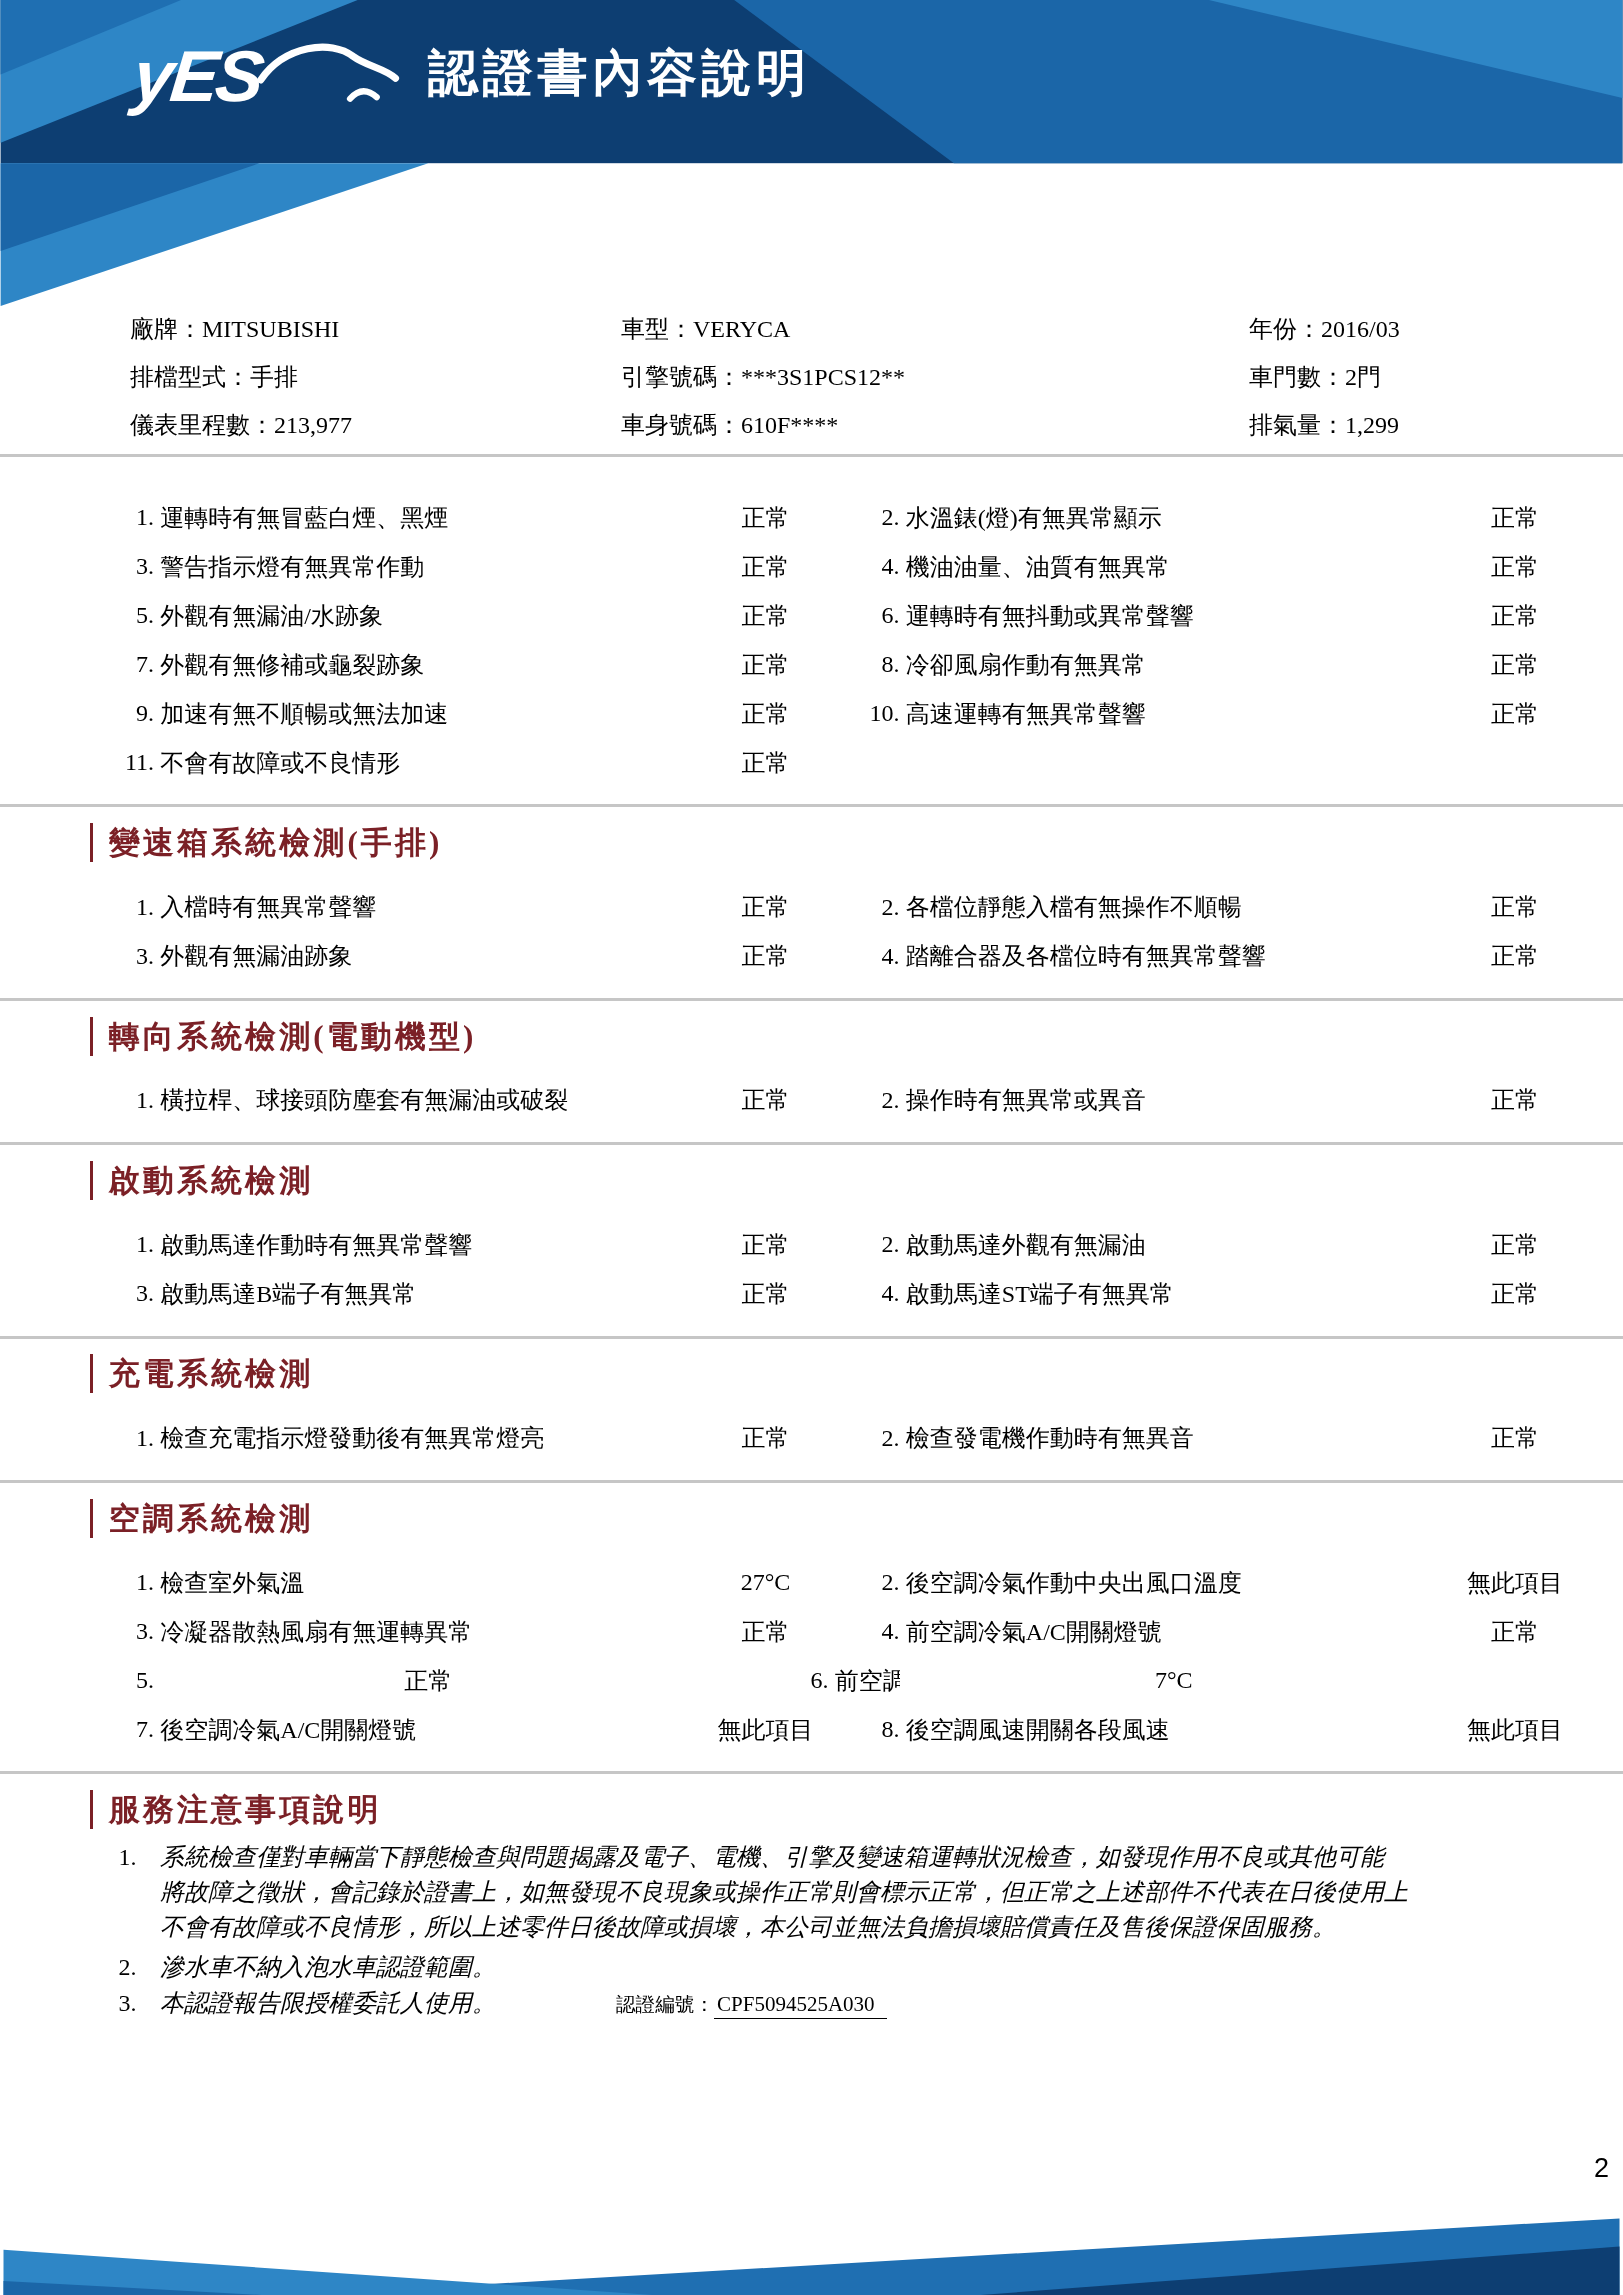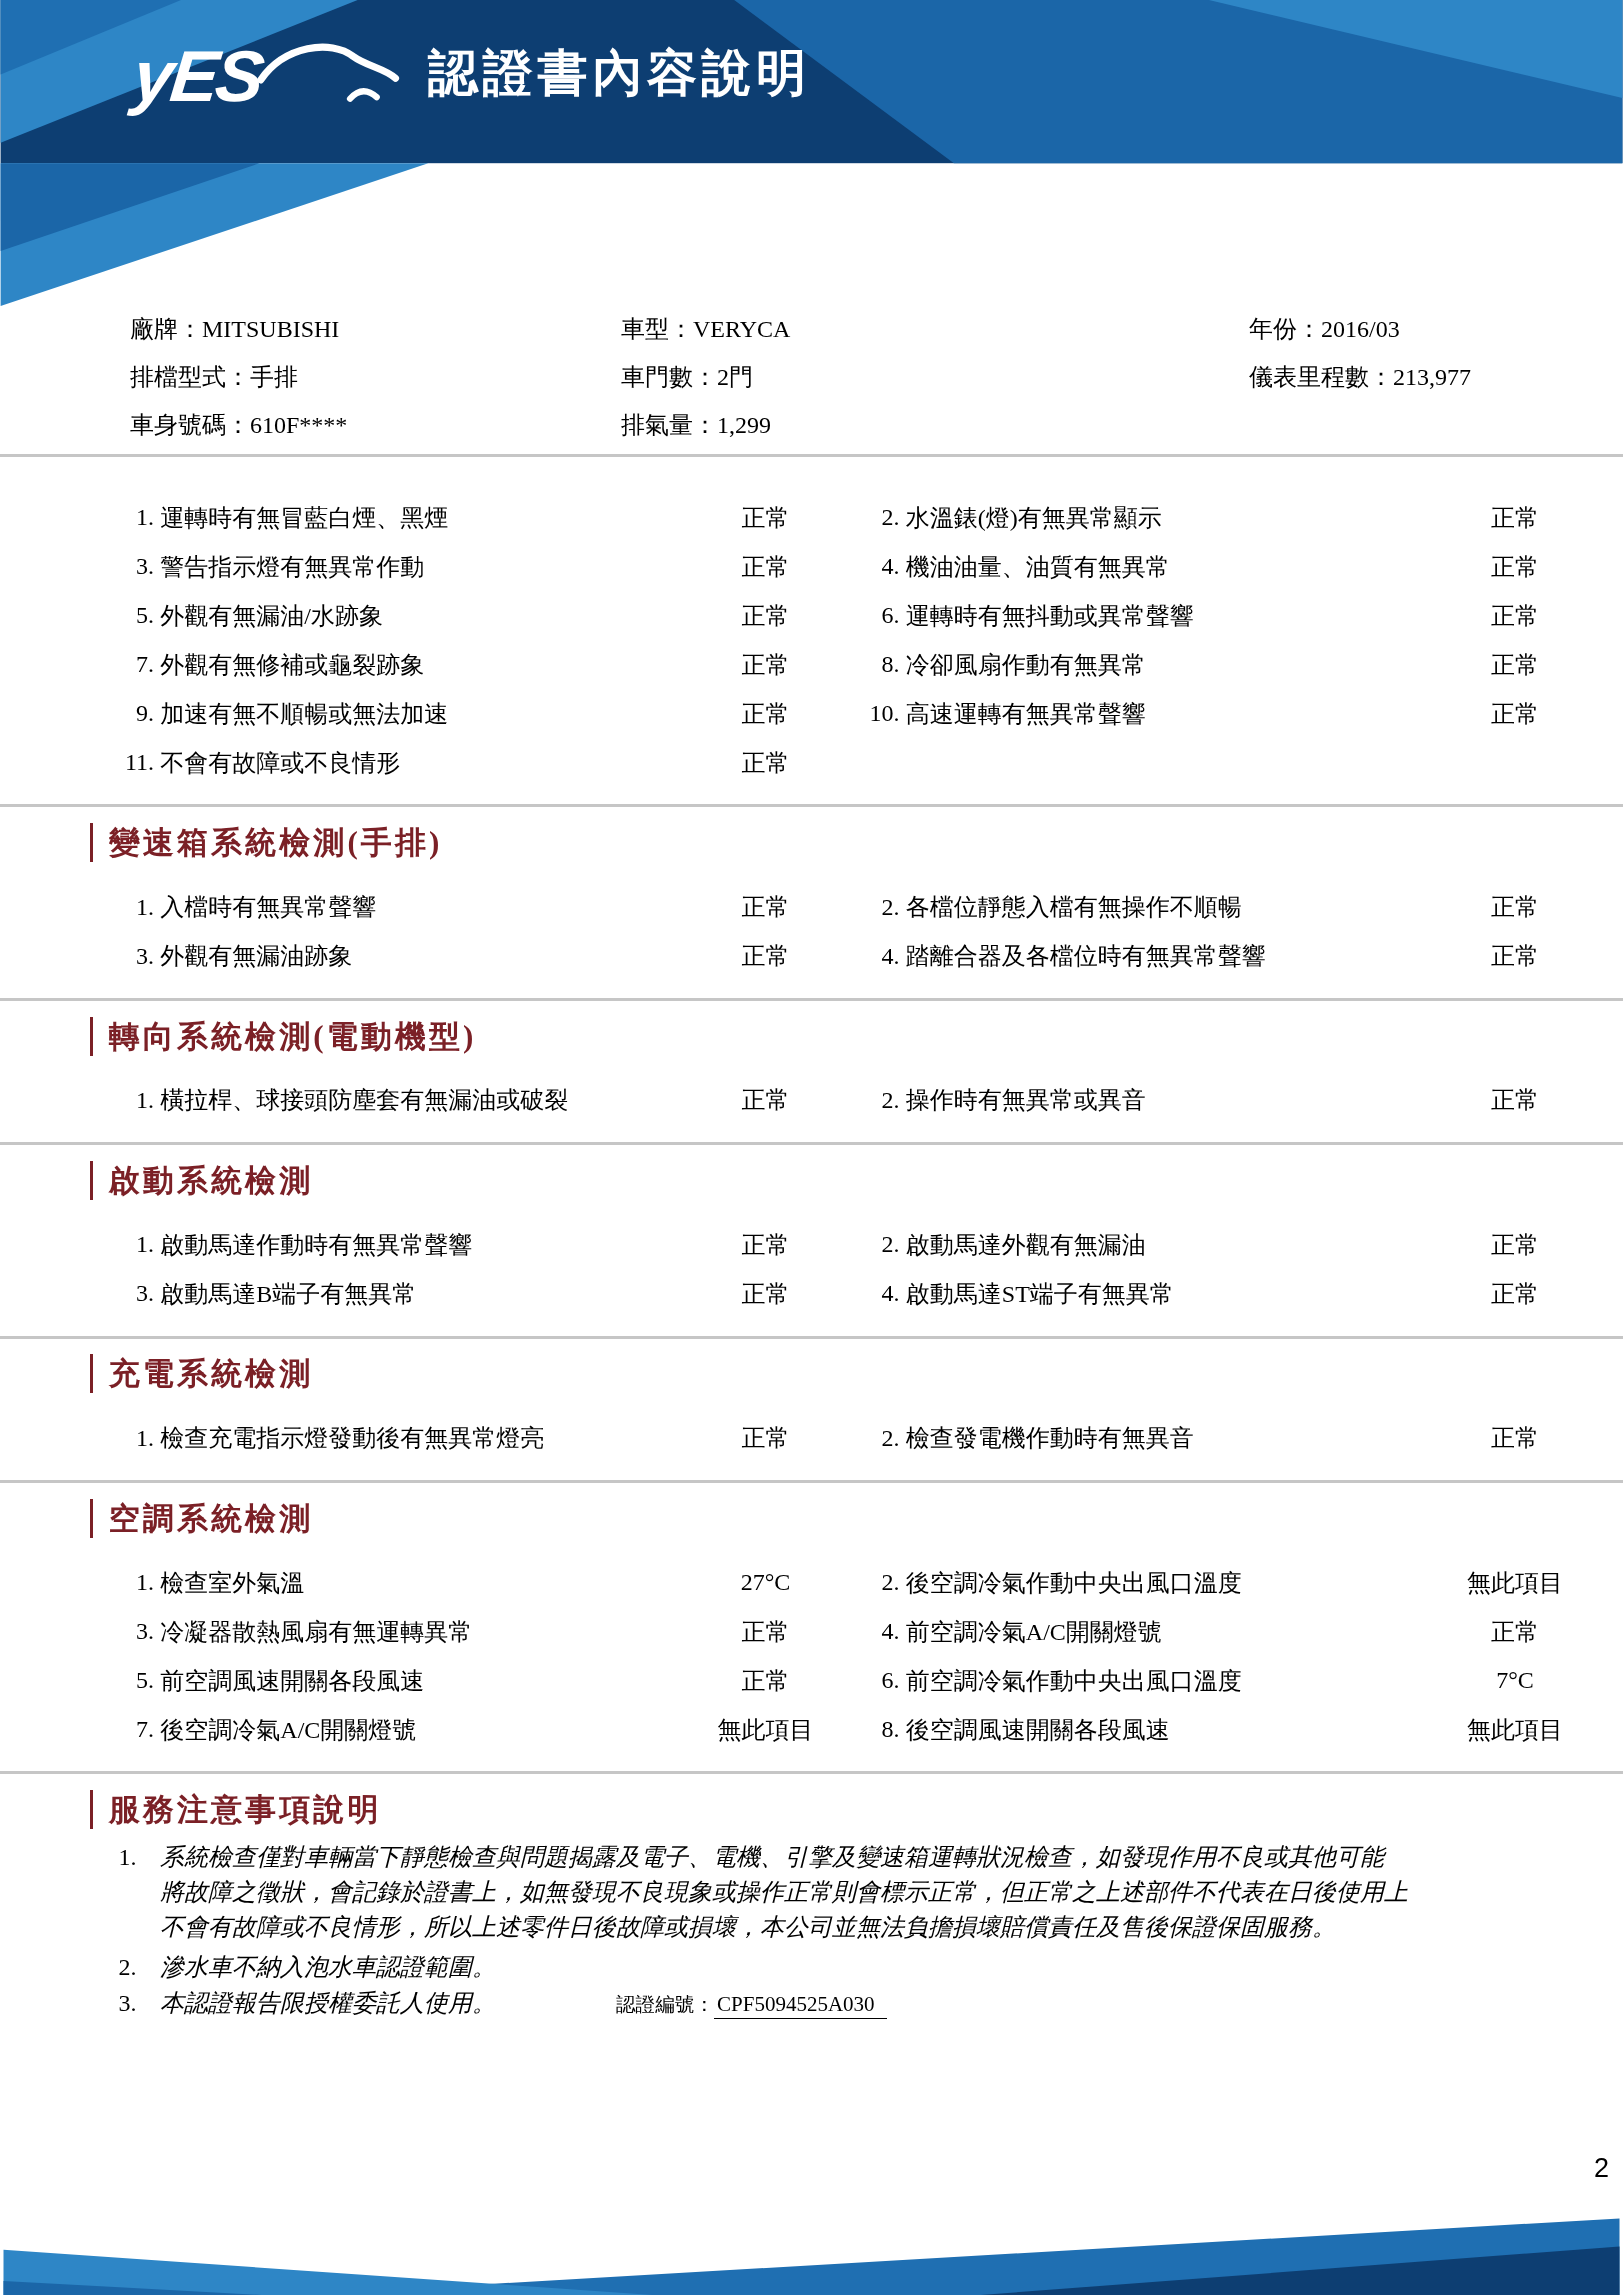--- a/index.html
+++ b/index.html
@@ -118,20 +118,21 @@
       </svg>
     </div>
     <div class="hdr-title">認證書內容說明</div>
   </div>
 
   <div class="vehicle-info">
     <div><span>廠牌：</span><span>MITSUBISHI</span></div>
     <div><span>車型：</span><span>VERYCA</span></div>
     <div><span>年份：</span><span>2016/03</span></div>
     <div><span>排檔型式：</span><span>手排</span></div>
+    <div><span>引擎號碼：</span><span>***3S1PCS12**</span></div>
     <div><span>車門數：</span><span>2門</span></div>
     <div><span>儀表里程數：</span><span>213,977</span></div>
     <div><span>車身號碼：</span><span>610F****</span></div>
     <div><span>排氣量：</span><span>1,299</span></div>
   </div>
 
   <div class="sec">
     <div class="items">
       <div class="row">
         <span class="num">1.</span>
@@ -270,21 +271,20 @@
       <div class="row">
         <span class="num">3.</span>
           <span class="lbl">冷凝器散熱風扇有無運轉異常</span>
           <span class="val">正常</span>
         <span class="num">4.</span>
           <span class="lbl">前空調冷氣A/C開關燈號</span>
           <span class="val">正常</span>
       </div>
       <div class="row">
         <span class="num">5.</span>
-          <span class="lbl">前空調風速開關各段風速</span>
           <span class="val">正常</span>
         <span class="num">6.</span>
           <span class="lbl">前空調冷氣作動中央出風口溫度</span>
           <span class="val">7°C</span>
       </div>
       <div class="row">
         <span class="num">7.</span>
           <span class="lbl">後空調冷氣A/C開關燈號</span>
           <span class="val">無此項目</span>
         <span class="num">8.</span>

